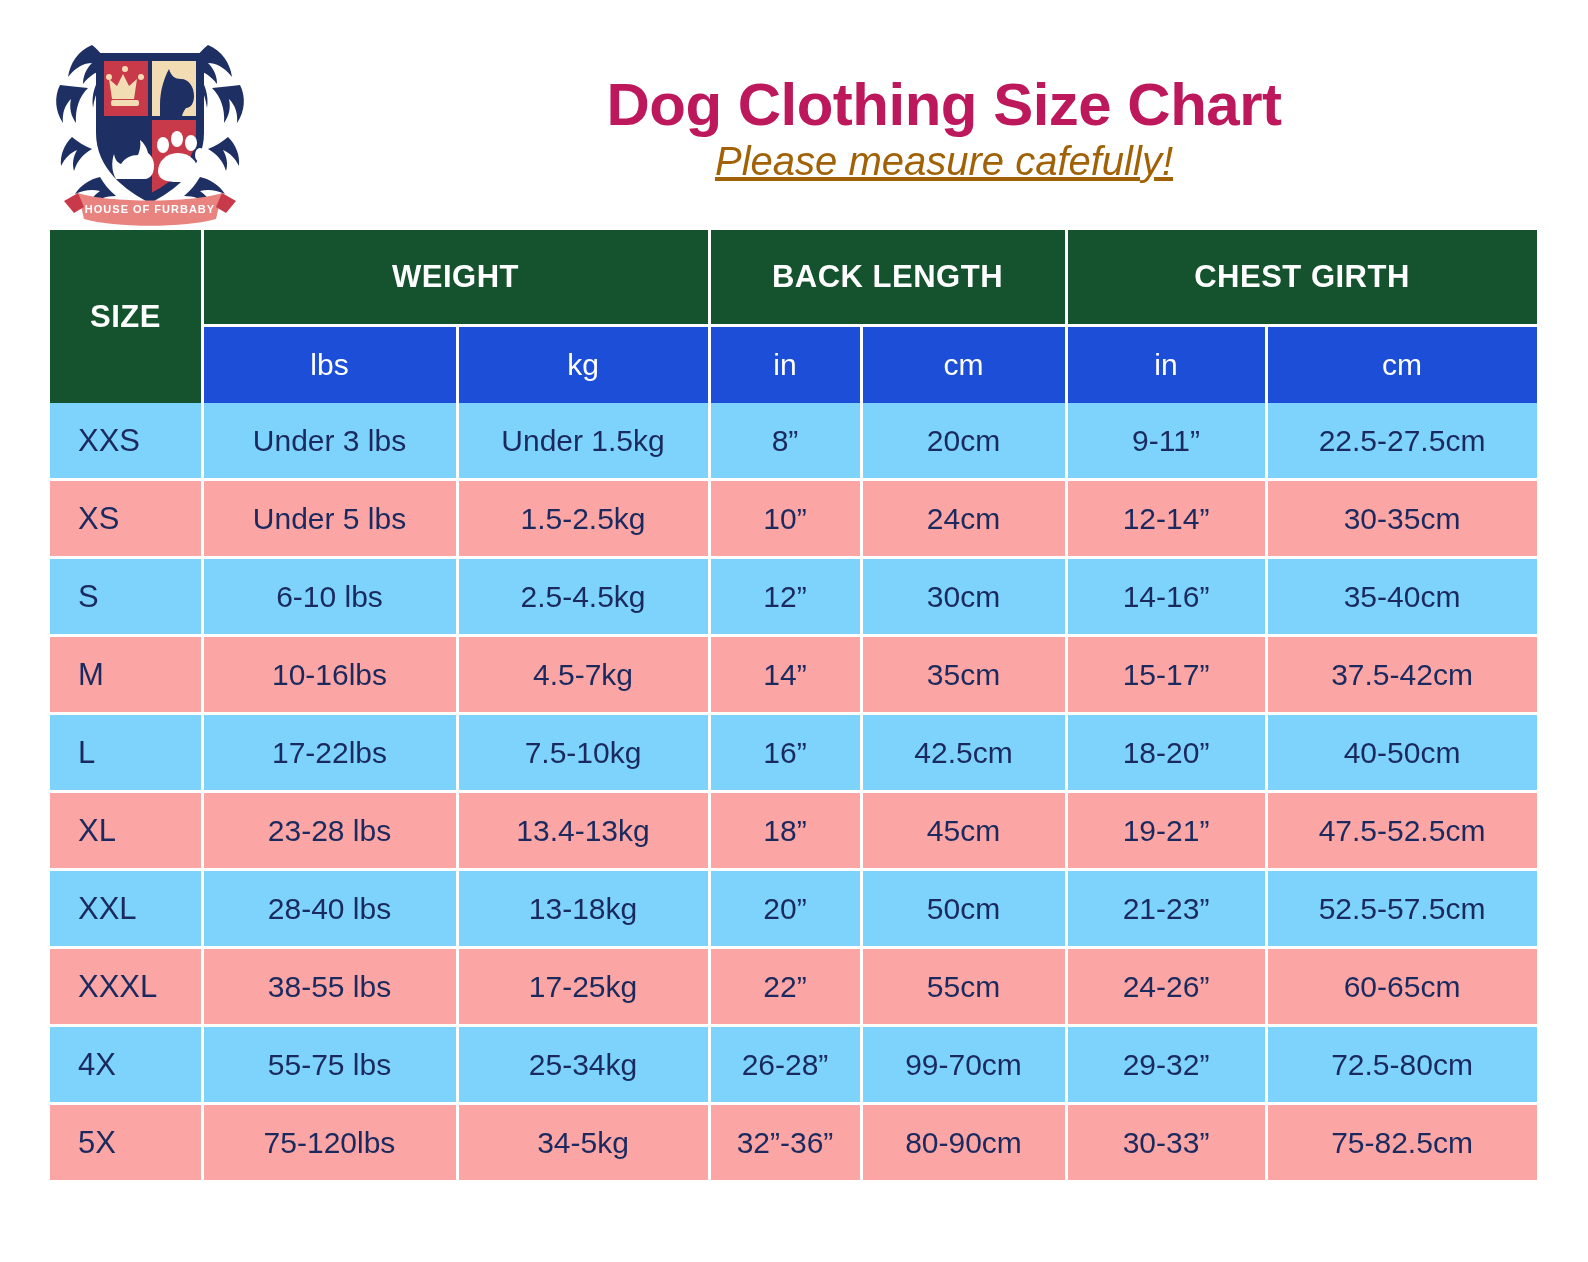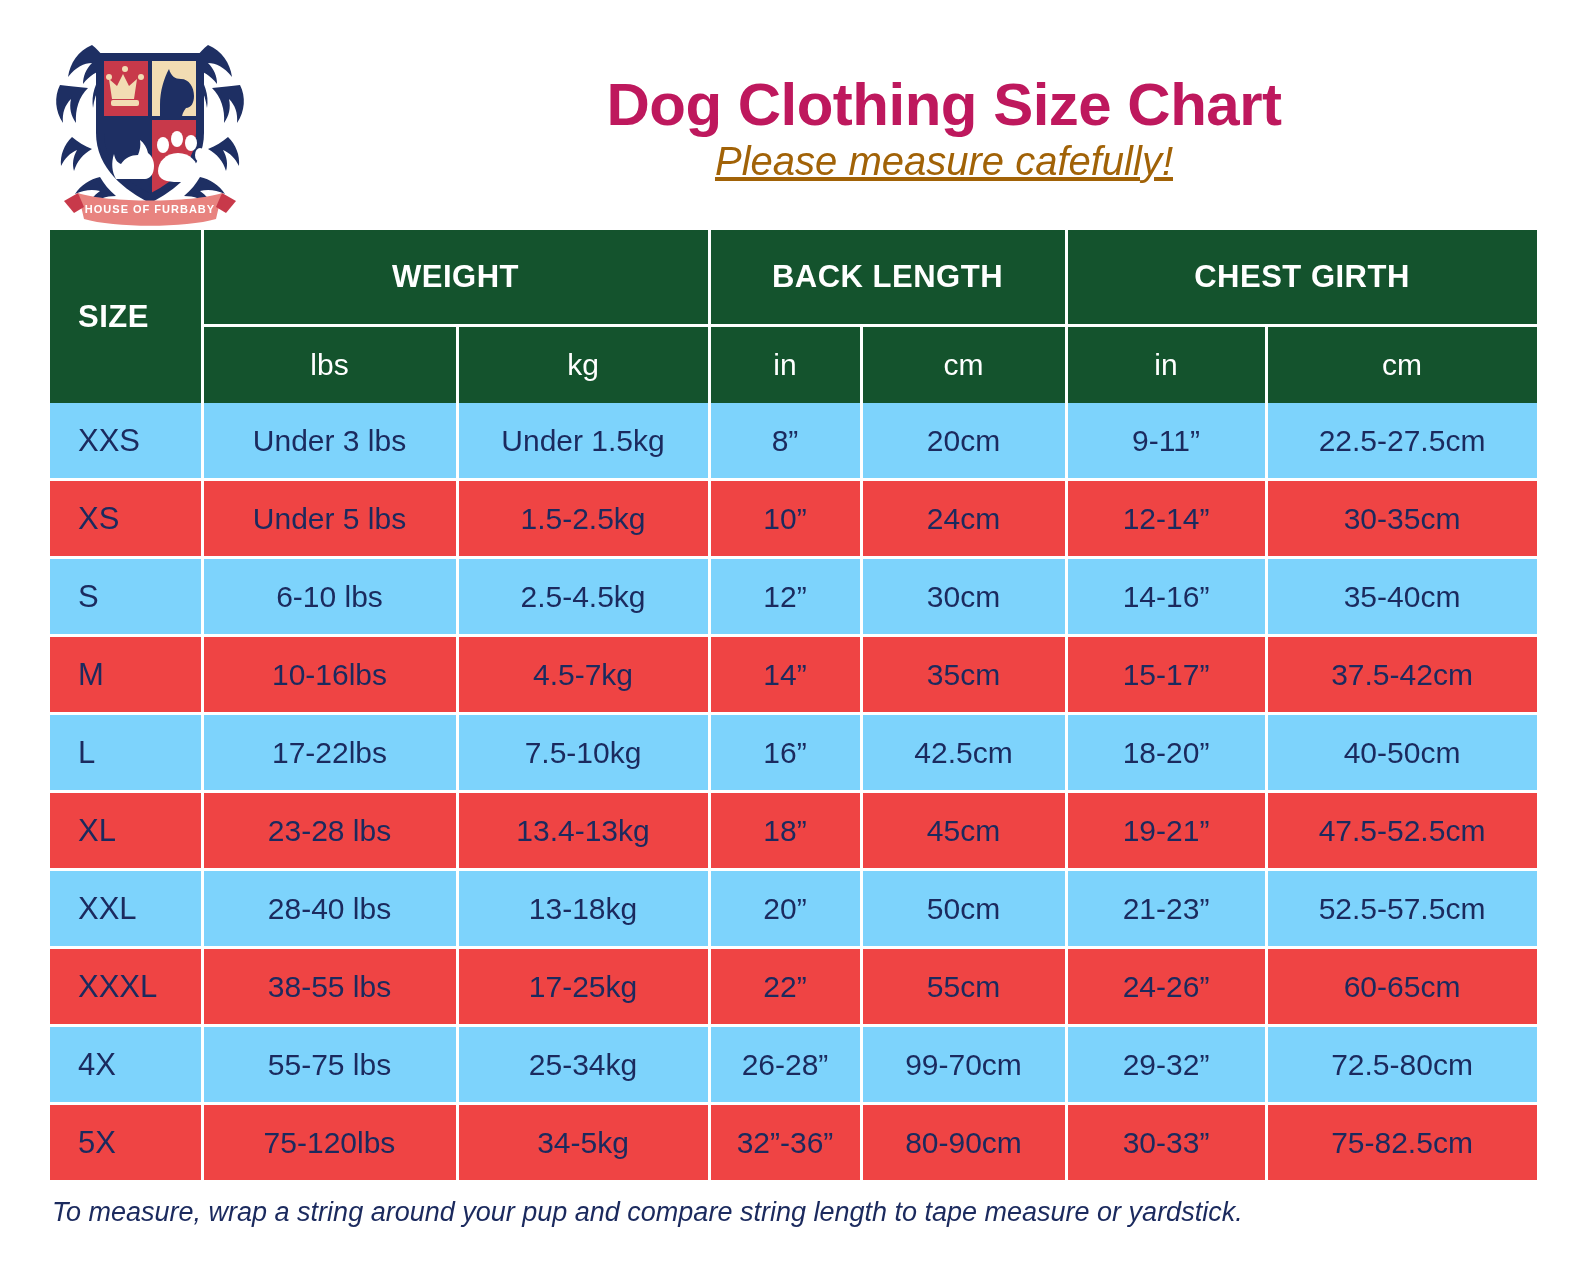--- a/index.html
+++ b/index.html
@@ -82,40 +82,40 @@
     background: #14532d;
     color: #ffffff;
     font-size: 31px;
     font-weight: bold;
     letter-spacing: 0.5px;
     height: 92px;
     border-right: 3px solid #ffffff;
   }
   .hdr-main th.size-head {
     text-align: left;
-    padding-left: 28px;
+    padding-left: 40px;
   }
   .hdr-sub th {
-    background: #14532d;
+    background: #1d4ed8;
     color: #ffffff;
     font-size: 30px;
     font-weight: normal;
     height: 74px;
     border-right: 3px solid #ffffff;
     border-top: 3px solid #ffffff;
   }
   tbody td {
     font-size: 30px;
     height: 73px;
     color: #1b2a5e;
     border-right: 3px solid #ffffff;
     border-bottom: 3px solid #ffffff;
   }
   tbody tr.odd td { background: #7dd3fc; }
-  tbody tr.even td { background: #ef4444; }
+  tbody tr.even td { background: #fca5a5; }
   tbody td.size-cell {
     text-align: left;
     padding-left: 28px;
     font-size: 31px;
   }
   .footnote {
     padding: 14px 50px 0 52px;
     font-size: 27px;
     font-style: italic;
     color: #1b2a5e;
@@ -317,14 +317,13 @@
             <td>34-5kg</td>
             <td>32”-36”</td>
             <td>80-90cm</td>
             <td>30-33”</td>
             <td>75-82.5cm</td>
           </tr>
       </tbody>
     </table>
   </div>
 
-  <div class="footnote">To measure, wrap a string around your pup and  compare string length to tape measure or yardstick.</div>
 </div>
 
 </body></html>

